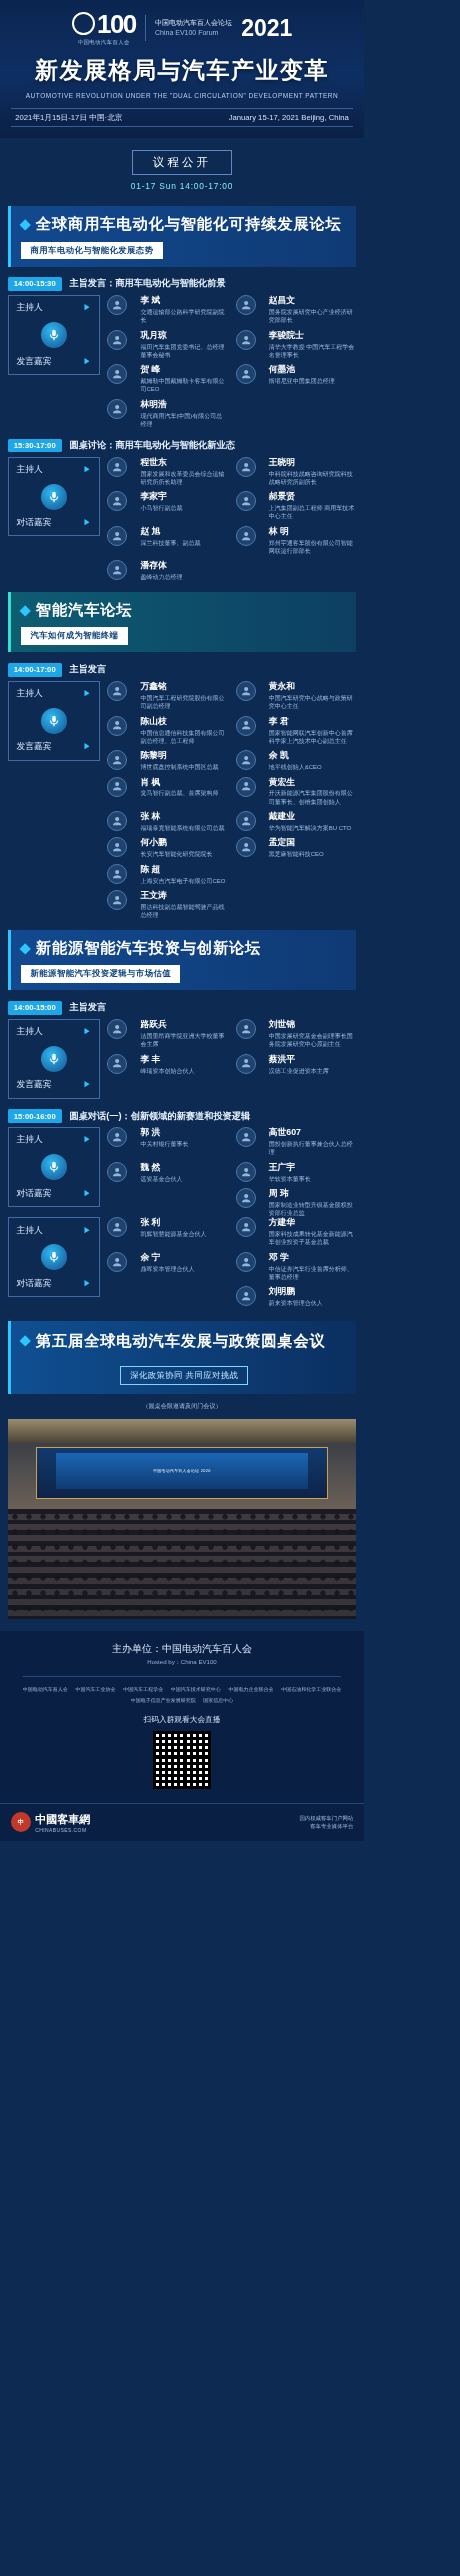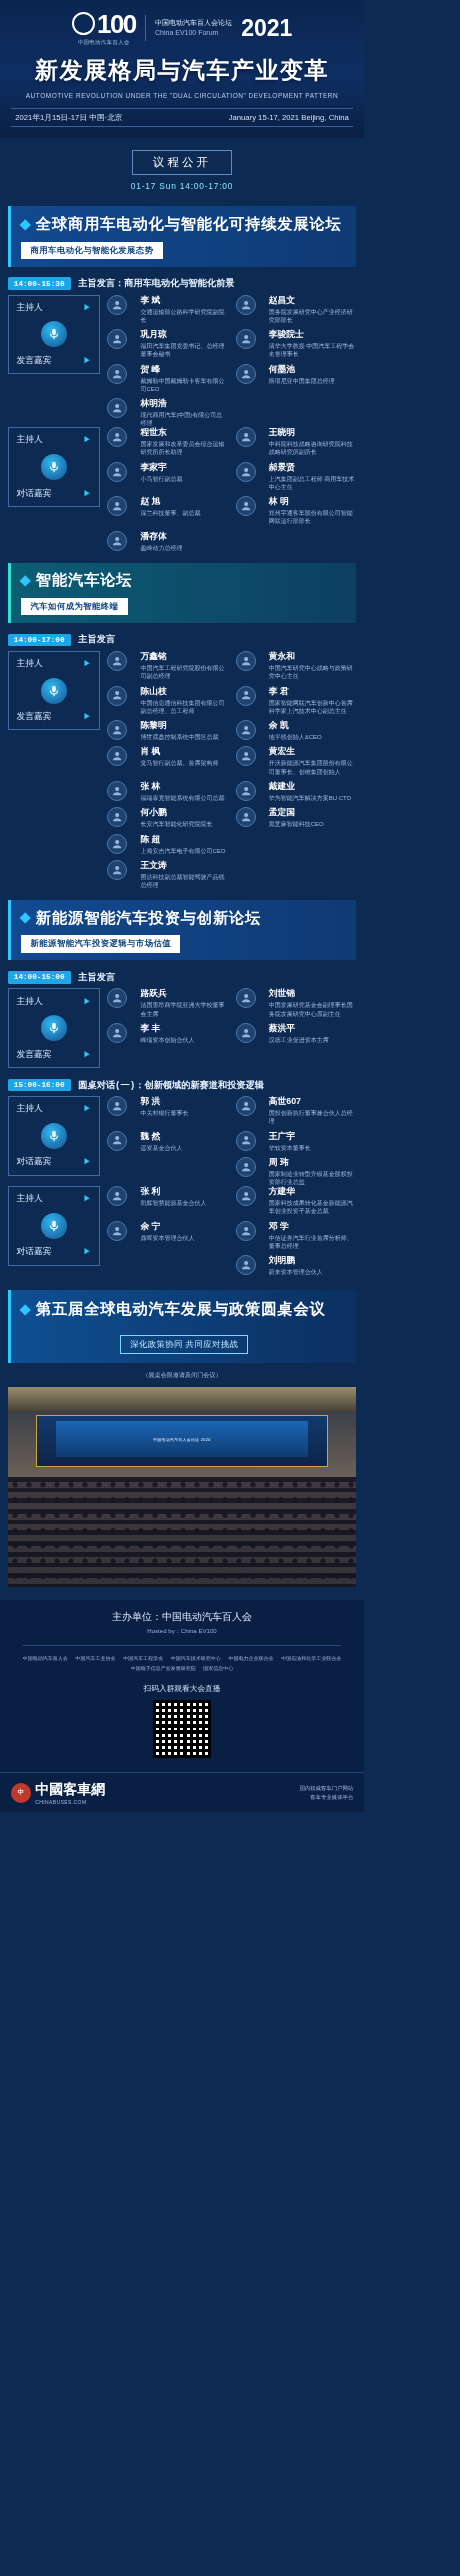--- a/index.html
+++ b/index.html
@@ -84,21 +84,20 @@
     font-size: 8.4px; padding: 3.1px 9.2px; font-weight:bold; letter-spacing:0.4px;
   }
   .sess-sub.ghost {
     background:transparent;border:0.8px solid #7fd9ff;color:#bfeaff;font-weight:normal;
   }
 
   
   .timerow {
     display:flex; align-items:center; gap:7.7px;
     margin: 10.7px 0 4.6px 0;
-    font-family: Liberation Mono, monospace;
   }
   .timechip {
     background:#1ea7e8; color:#fff; font-size:7.7px; font-weight:bold;
     padding: 2.3px 6.1px; border-radius:1.5px; white-space:nowrap;
   }
   .timelabel { font-size: 9.2px; color:#e8f3ff; font-weight:bold;}
 
   
   .rolebox {
     border:0.8px solid #3f6aa6; padding: 6.1px 7.7px; width: 92px;
@@ -192,21 +191,21 @@
     background-blend-mode: multiply;
   }
   .bottom-bar {
     background:#0a1f44; border-top:0.8px solid #24477b;
     display:flex; align-items:center; justify-content:space-between;
     padding: 7.7px 10.7px;
   }
   .bb-left { display:flex; align-items:center; gap:4.6px;}
   .bb-logo { width:20px;height:20px;border-radius:50%;background:#c0392b;
     display:flex;align-items:center;justify-content:center;font-size:6.1px;color:#fff;font-weight:bold;}
-  .bb-cn{font-size:14px;font-weight:bold;color:#fff;}
+  .bb-cn{font-size:11px;font-weight:bold;color:#fff;}
   .bb-en{font-size:5px;color:#9dbde0;letter-spacing:0.4px;}
   .bb-right{font-size:5.4px;color:#9dbde0;text-align:right;line-height:1.5;}
 </style>
 </head>
 <body>
 
 <div class="page">
 
   <div class="header">
     <div class="header-top">
@@ -334,20 +333,24 @@
                 <svg viewBox="0 0 24 24">
                   <path d="M12 12a4 4 0 1 0-4-4 4 4 0 0 0 4 4zm0 2c-3.3 0-8 1.7-8 5v1h16v-1c0-3.3-4.7-5-8-5z"></path>
                 </svg>
               </div>
               <div class="pinfo">
                 <div class="pname">林明浩</div>
                 <div class="ptitle">现代商用汽车(中国)有限公司总经理</div>
               </div>
             </div>
           </div>
+        </div>
+        <div class="timerow">
+          <span class="timechip">15:30-17:00</span>
+          <span class="timelabel">圆桌讨论：商用车电动化与智能化新业态</span>
         </div>
         <div class="body-row">
           <div class="rolebox">
             <div class="role">
               <span>主持人</span>
               <span class="arrow">▶</span>
             </div>
             <div class="mic">
               <svg viewBox="0 0 24 24">
                 <path d="M12 14a3 3 0 0 0 3-3V6a3 3 0 1 0-6 0v5a3 3 0 0 0 3 3zm5-3a5 5 0 0 1-10 0H5a7 7 0 0 0 6 6.92V21h2v-3.08A7 7 0 0 0 19 11h-2z"></path>

